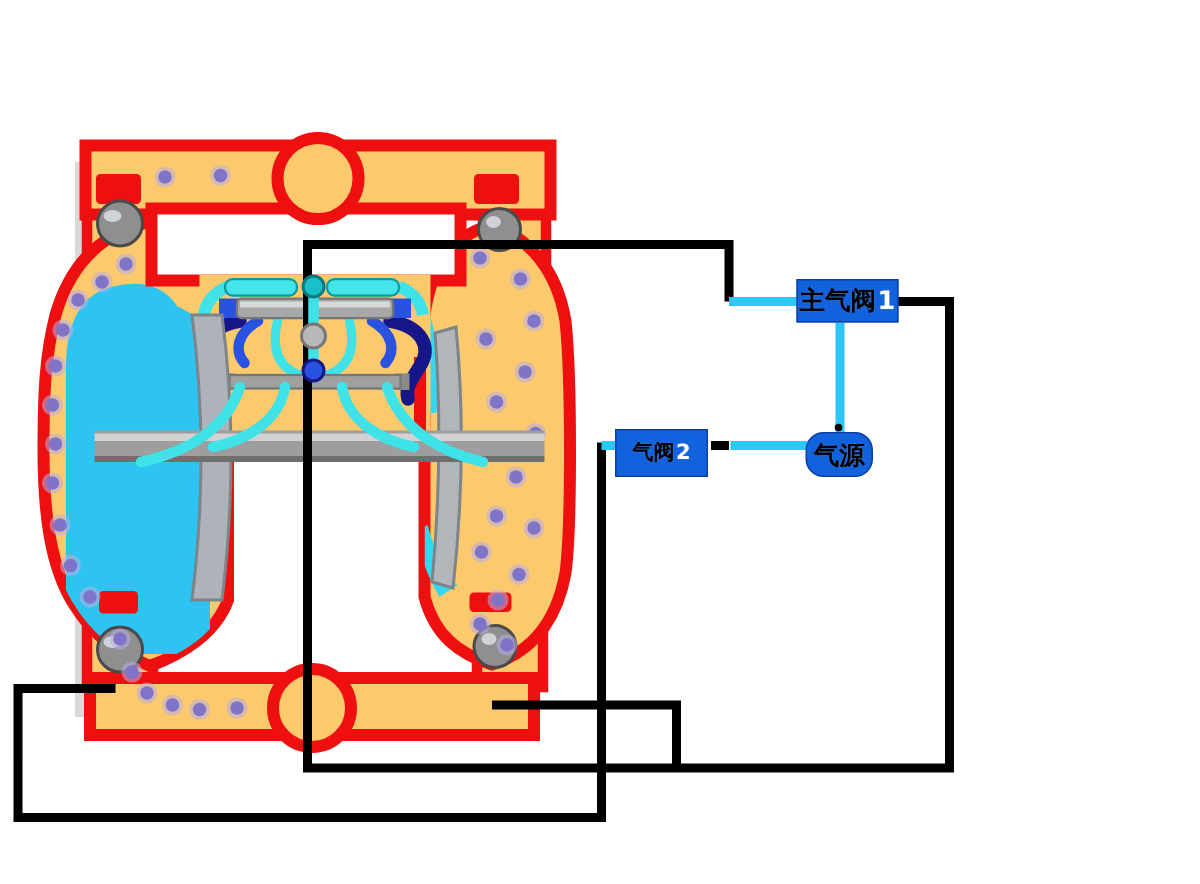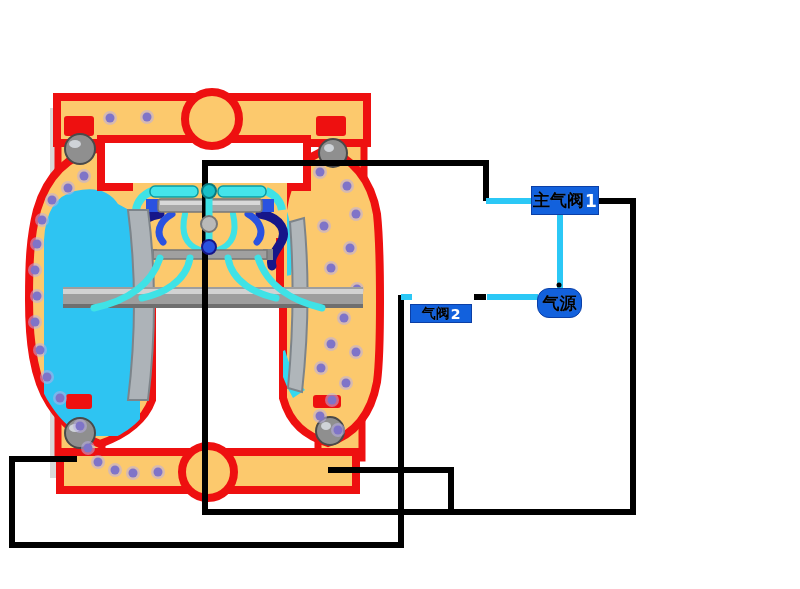--- a/index.html
+++ b/index.html
@@ -9,21 +9,21 @@
   }
   .stage svg{position:absolute;left:0;top:0;}
   .callout-label{
     position:absolute;display:flex;align-items:center;justify-content:center;
     background:#1261dd;border:1px solid #0b3fa6;color:#000;
     font-weight:bold;box-sizing:border-box;white-space:nowrap;
     text-shadow:0 0 1px rgba(255,255,255,.25);
   }
   .callout-label .num{color:#ffffff;margin-left:1px;}
   #label-main-air-valve{left:531px;top:186px;width:68px;height:29px;font-size:17px;}
-  #label-air-valve-2   {left:410px;top:286px;width:62px;height:19px;font-size:14px;margin-top:18px;}
+  #label-air-valve-2   {left:410px;top:286px;width:62px;height:32px;font-size:14px;}
   #label-air-source    {left:537px;top:288px;width:45px;height:30px;font-size:17px;border-radius:12px;}
 </style>
 </head>
 <body>
 
 <div class="stage">
 
 <svg width="800" height="589" viewBox="0 0 800 589">
 
   <defs>

